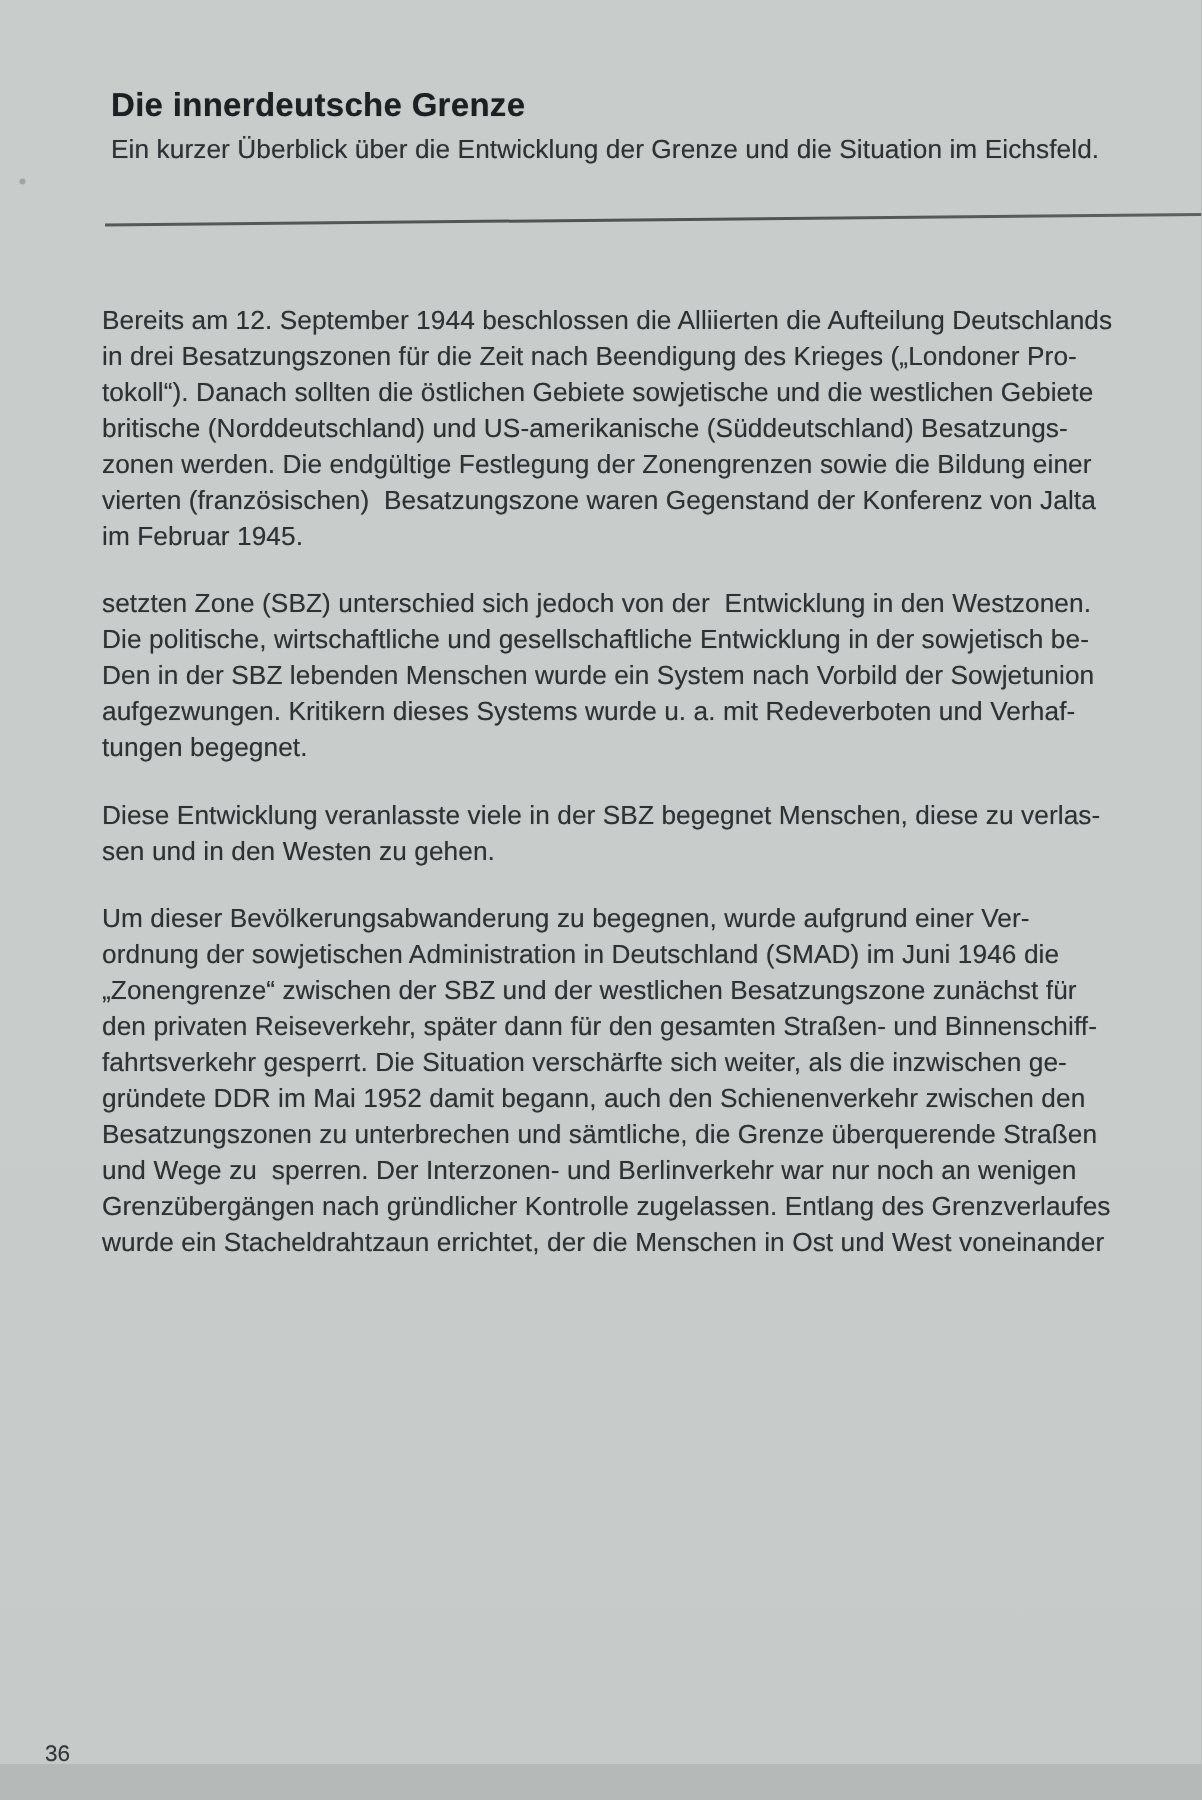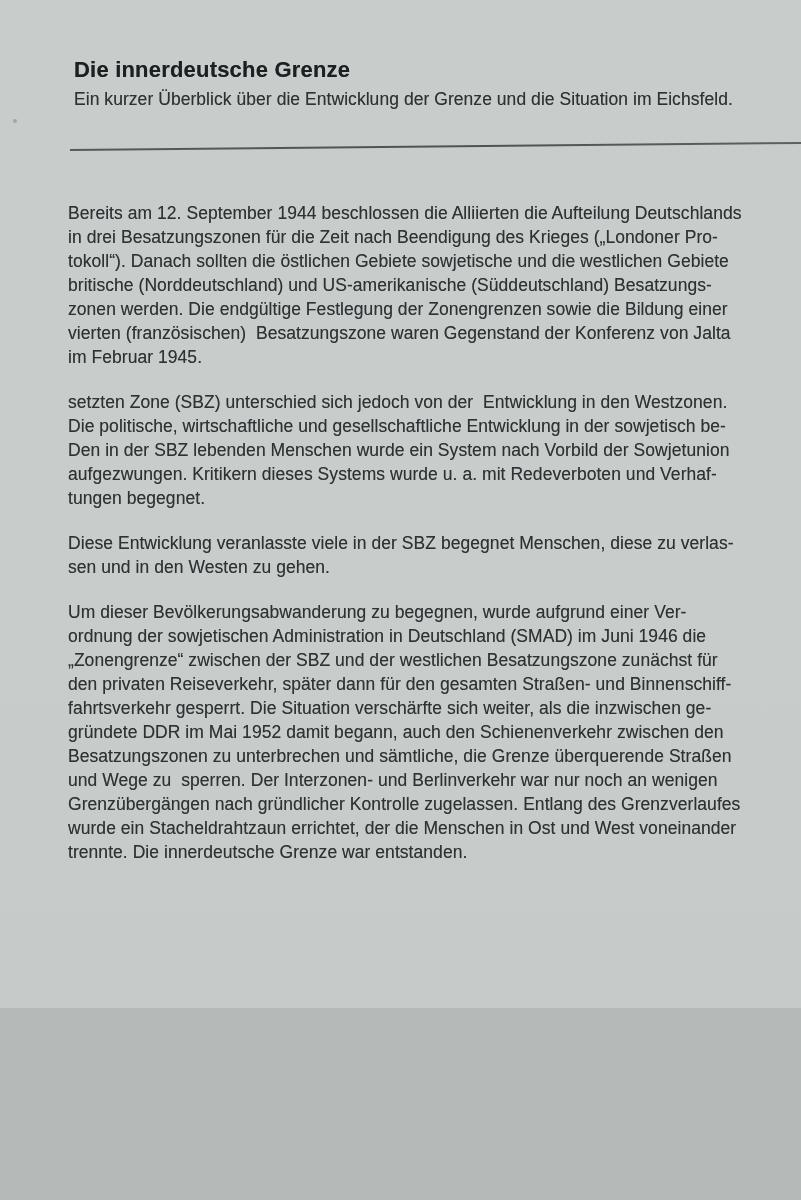--- a/index.html
+++ b/index.html
@@ -7,21 +7,21 @@
     --ink: #2f3234;
     --title-ink: #1d2022;
     --rule: #565a58;
     --pageno-ink: #35383a;
   }
   html, body { margin: 0; padding: 0; }
   body { background: #b5bab8; }
   .page {
     position: relative;
     width: 801px;
-    height: 1008px;
+    height: 1176px;
     margin: 0 auto;
     background: linear-gradient(180deg, var(--paper) 0%, var(--paper) 60%, #c6cbc9 100%);
     font-family: "Liberation Sans", sans-serif;
     color: var(--ink);
     overflow: hidden;
   }
   .title {
     position: absolute;
     left: 74px;
     top: 57px;
@@ -127,18 +127,17 @@
       <div class="line">Um dieser Bevölkerungsabwanderung zu begegnen, wurde aufgrund einer Ver-</div>
       <div class="line">ordnung der sowjetischen Administration in Deutschland (SMAD) im Juni 1946 die</div>
       <div class="line">„Zonengrenze“ zwischen der SBZ und der westlichen Besatzungszone zunächst für</div>
       <div class="line">den privaten Reiseverkehr, später dann für den gesamten Straßen- und Binnenschiff-</div>
       <div class="line">fahrtsverkehr gesperrt. Die Situation verschärfte sich weiter, als die inzwischen ge-</div>
       <div class="line">gründete DDR im Mai 1952 damit begann, auch den Schienenverkehr zwischen den</div>
       <div class="line">Besatzungszonen zu unterbrechen und sämtliche, die Grenze überquerende Straßen</div>
       <div class="line">und Wege zu  sperren. Der Interzonen- und Berlinverkehr war nur noch an wenigen</div>
       <div class="line">Grenzübergängen nach gründlicher Kontrolle zugelassen. Entlang des Grenzverlaufes</div>
       <div class="line">wurde ein Stacheldrahtzaun errichtet, der die Menschen in Ost und West voneinander</div>
-      <div class="line">trennte. Die innerdeutsche Grenze war entstanden.</div>
     </div>
   </div>
 
   <div class="pageno">36</div>
 </div>
 
 </body></html>

